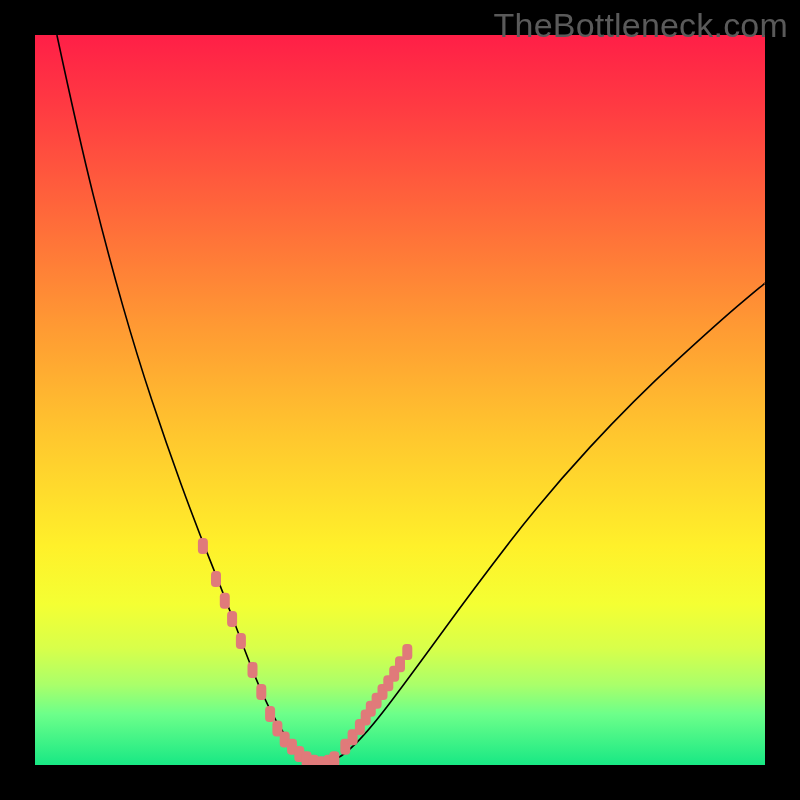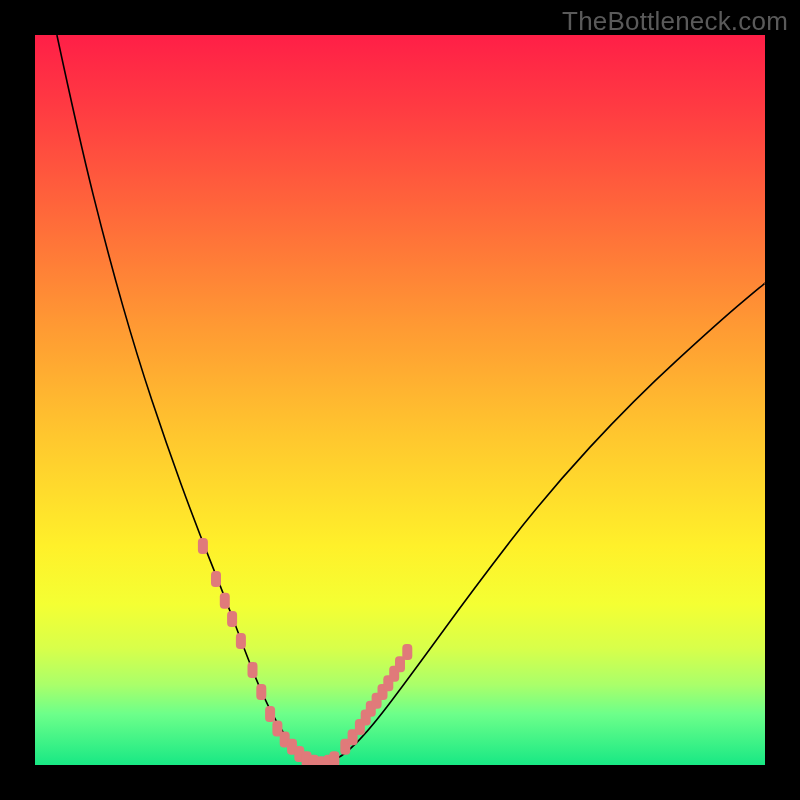--- a/index.html
+++ b/index.html
@@ -44,21 +44,21 @@
     position: absolute;
     left: 0;
     top: 0;
     width: 730px;
     height: 730px;
   }
   .watermark {
     position: absolute;
     top: 6px;
     right: 12px;
-    font-size: 26px;
+    font-size: 34px;
     font-weight: 500;
     color: #5a5a5a;
     letter-spacing: 0.2px;
     user-select: none;
   }
 </style>
 </head>
 <body>
 
 <div class="frame">

